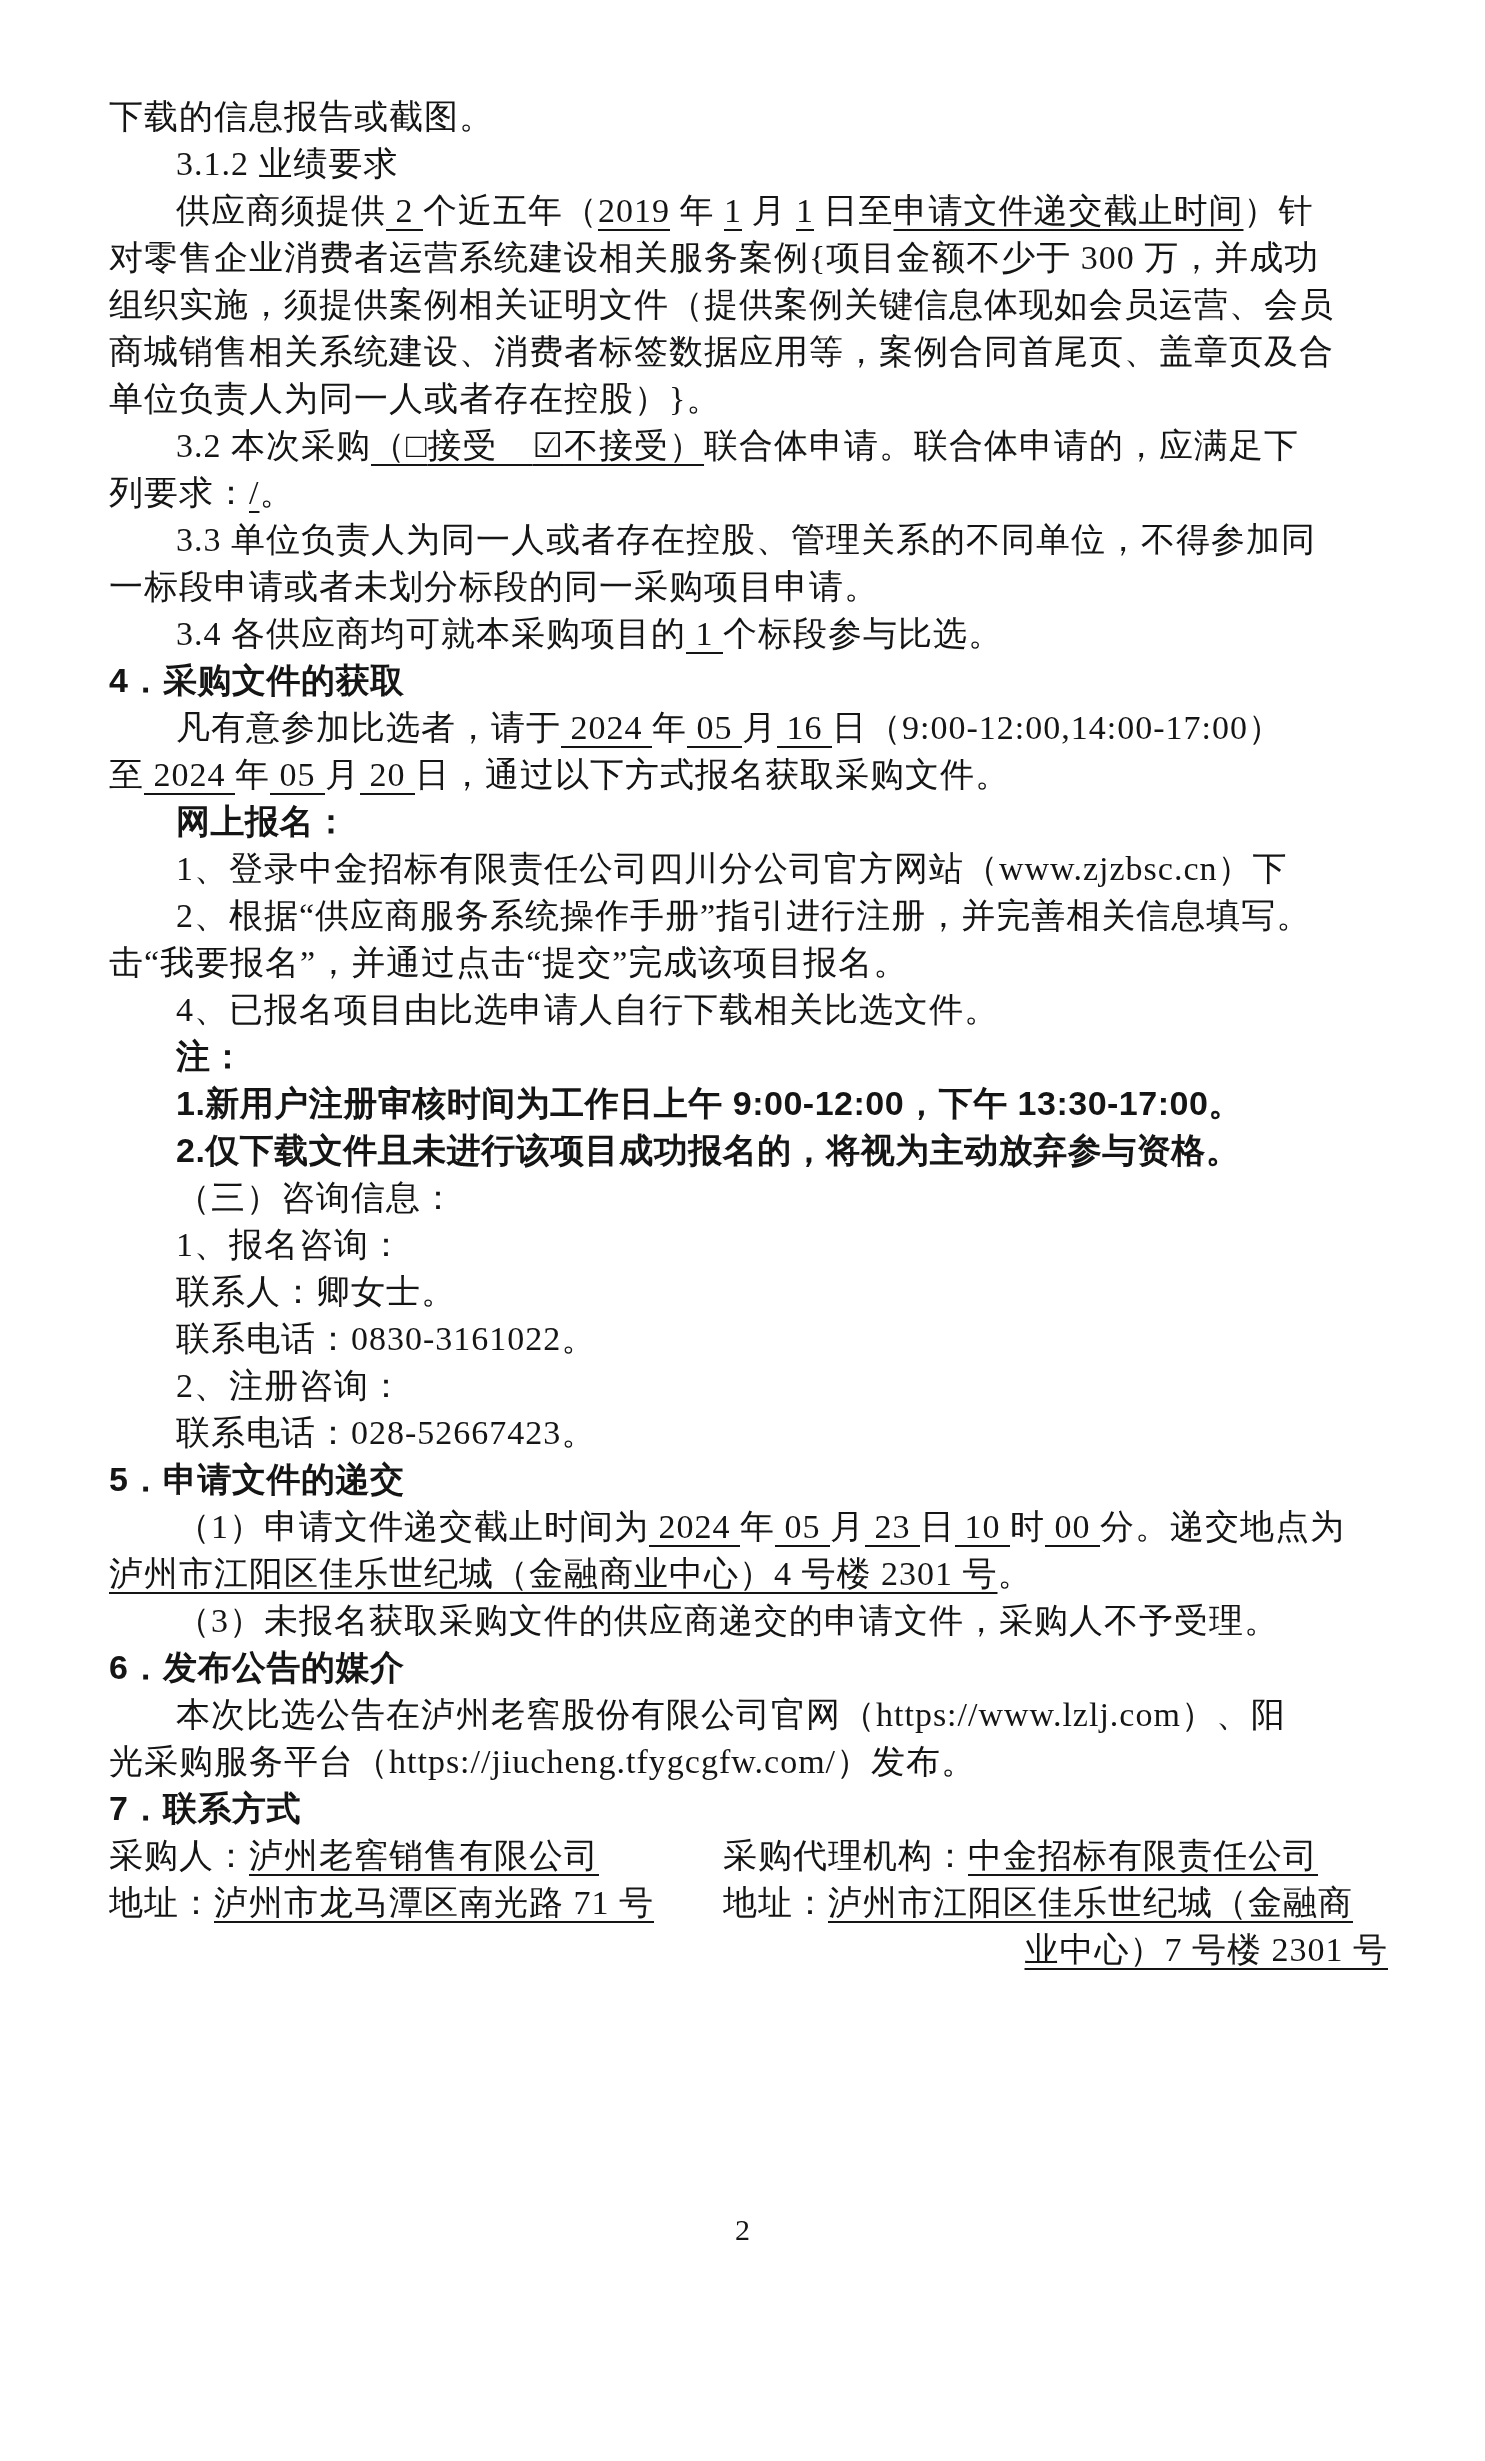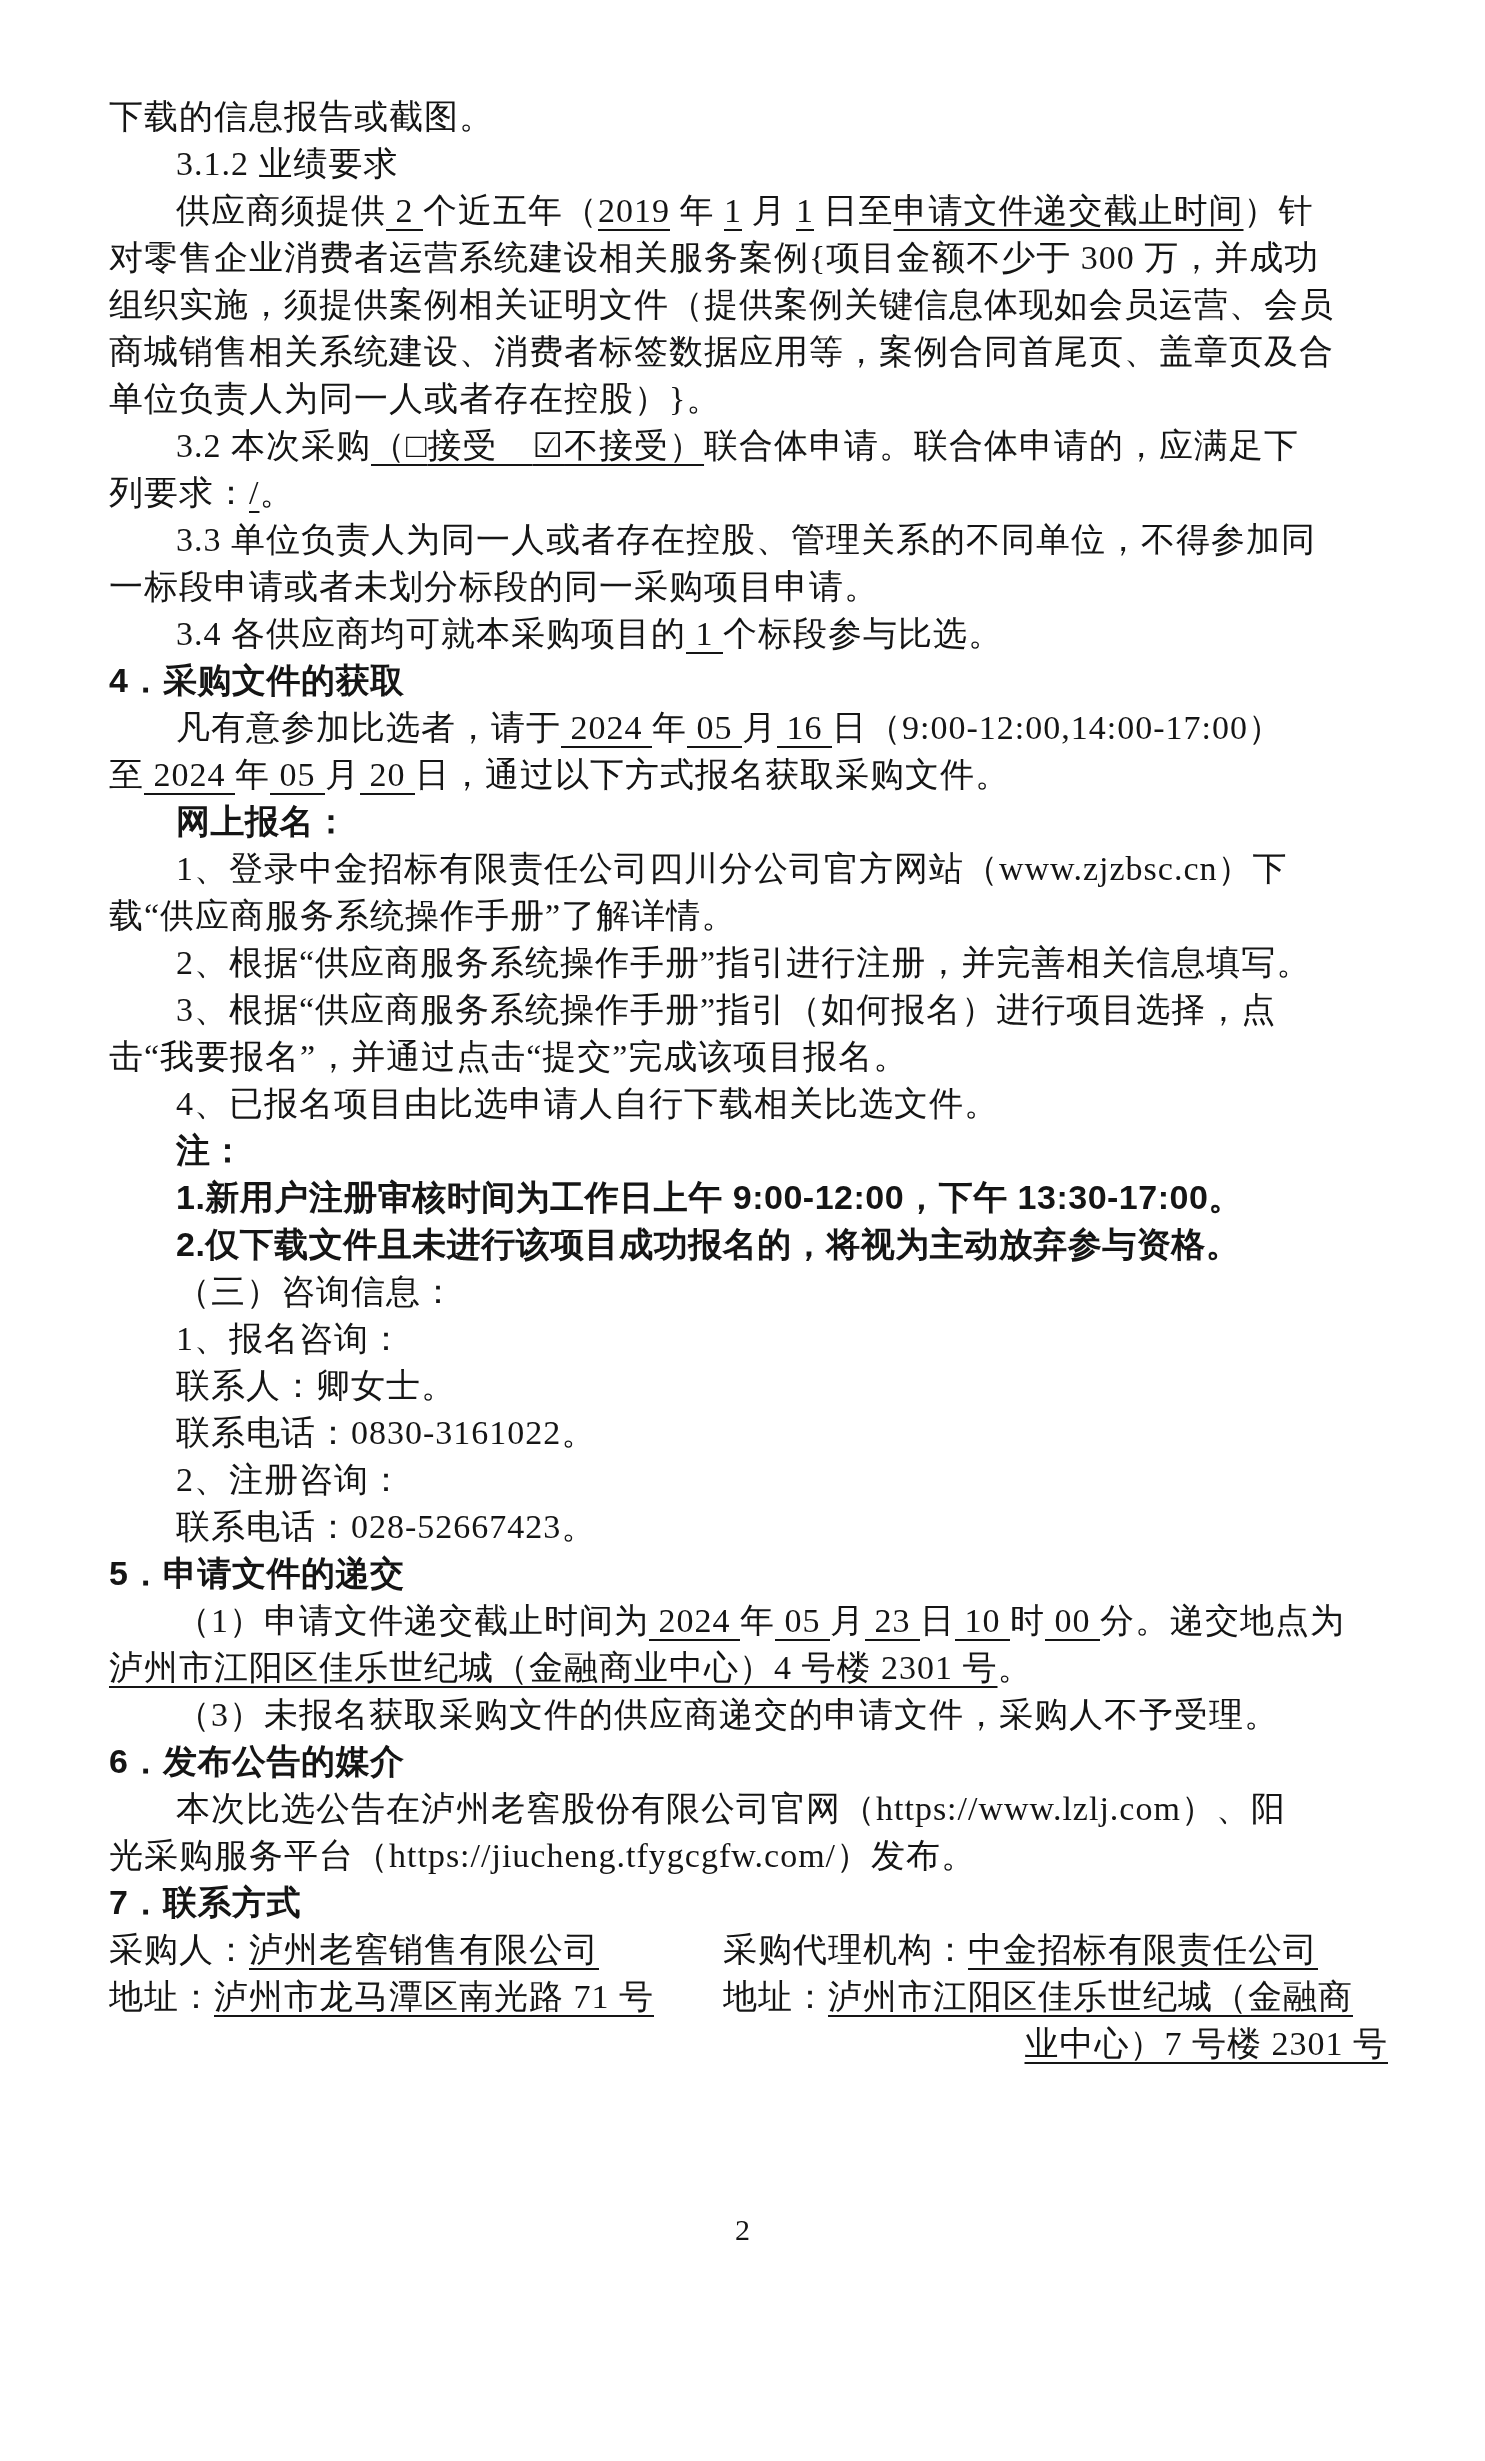--- a/index.html
+++ b/index.html
@@ -76,23 +76,21 @@
       <div class="ln ind"><span>3.2 本次采购</span><span class="u">（</span><span class="u">□</span><span class="u">接受　</span><span class="u">☑</span><span class="u">不接受）</span><span>联合体申请。联合体申请的，应满足下</span></div>
       <div class="ln"><span>列要求：</span><span class="u">/</span><span>。</span></div>
       <div class="ln ind"><span>3.3 单位负责人为同一人或者存在控股、管理关系的不同单位，不得参加同</span></div>
       <div class="ln"><span>一标段申请或者未划分标段的同一采购项目申请。</span></div>
       <div class="ln ind"><span>3.4 各供应商均可就本采购项目的</span><span class="u"> 1 </span><span>个标段参与比选。</span></div>
       <div class="ln b"><span>4．采购文件的获取</span></div>
       <div class="ln ind"><span>凡有意参加比选者，请于</span><span class="u"> 2024 </span><span>年</span><span class="u"> 05 </span><span>月</span><span class="u"> 16 </span><span>日（9:00-12:00,14:00-17:00）</span></div>
       <div class="ln"><span>至</span><span class="u"> 2024 </span><span>年</span><span class="u"> 05 </span><span>月</span><span class="u"> 20 </span><span>日，通过以下方式报名获取采购文件。</span></div>
       <div class="ln ind b"><span>网上报名：</span></div>
       <div class="ln ind"><span>1、登录中金招标有限责任公司四川分公司官方网站（www.zjzbsc.cn）下</span></div>
-      <div class="ln"><span>载“供应商服务系统操作手册”了解详情。</span></div>
       <div class="ln ind"><span>2、根据“供应商服务系统操作手册”指引进行注册，并完善相关信息填写。</span></div>
-      <div class="ln ind"><span>3、根据“供应商服务系统操作手册”指引（如何报名）进行项目选择，点</span></div>
       <div class="ln"><span>击“我要报名”，并通过点击“提交”完成该项目报名。</span></div>
       <div class="ln ind"><span>4、已报名项目由比选申请人自行下载相关比选文件。</span></div>
       <div class="ln ind b"><span>注：</span></div>
       <div class="ln ind b"><span>1.新用户注册审核时间为工作日上午 9:00-12:00，下午 13:30-17:00。</span></div>
       <div class="ln ind b"><span>2.仅下载文件且未进行该项目成功报名的，将视为主动放弃参与资格。</span></div>
       <div class="ln ind"><span>（三）咨询信息：</span></div>
       <div class="ln ind"><span>1、报名咨询：</span></div>
       <div class="ln ind"><span>联系人：卿女士。</span></div>
       <div class="ln ind"><span>联系电话：0830-3161022。</span></div>
       <div class="ln ind"><span>2、注册咨询：</span></div>

